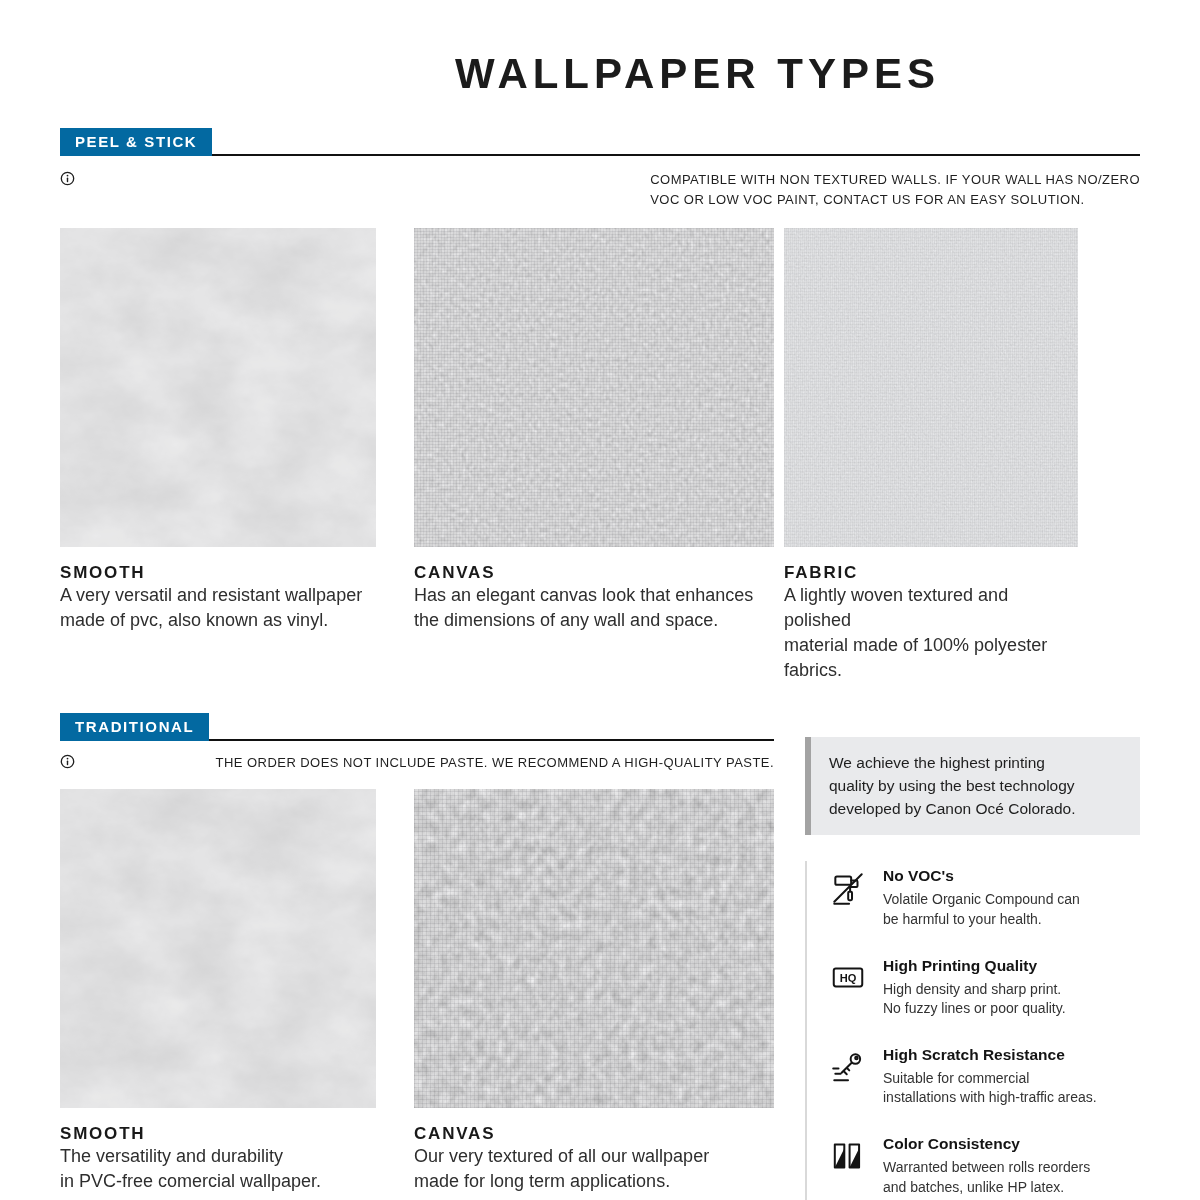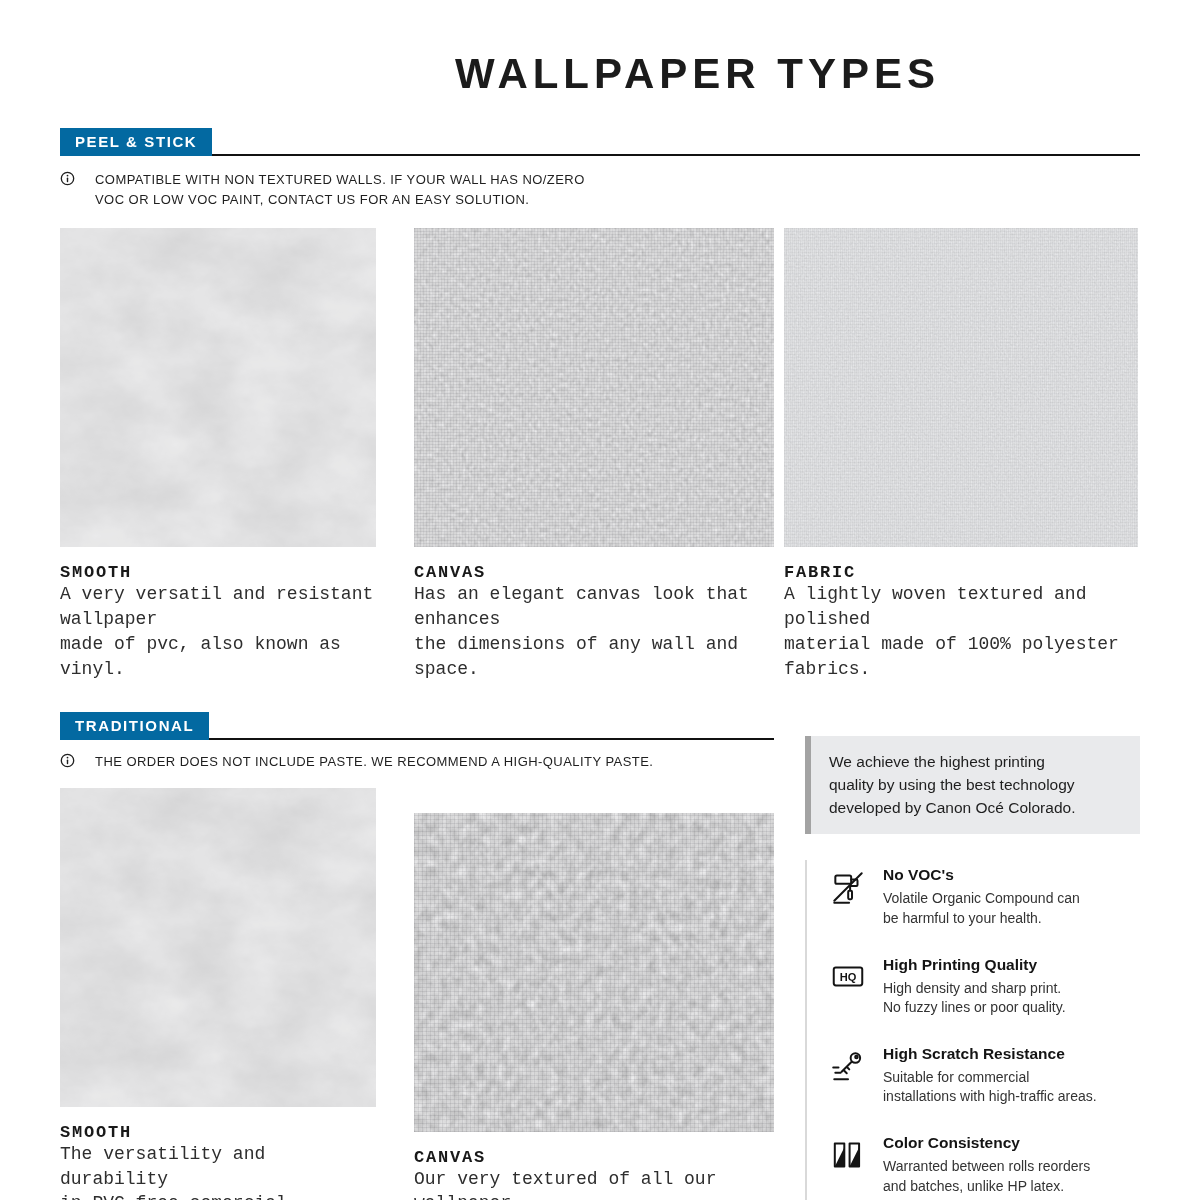--- a/index.html
+++ b/index.html
@@ -18,32 +18,32 @@
 
   
   .section-head { display:flex; align-items:flex-end; margin-top:30px; }
   .badge {
     background:#0369a1; color:#ffffff; font-weight:700; font-size:15px;
     letter-spacing:1.6px; padding:5px 15px 6px; white-space:nowrap;
   }
   .rule { flex:1; height:2px; background:#111111; }
 
   
-  .note { display:flex; align-items:flex-start; gap:20px; margin-top:14px; }
+  .note { display:flex; align-items:flex-start; gap:20px; margin-top:14px;justify-content:space-between; }
   .note svg { flex:0 0 auto; margin-top:1px; }
   .note-text {
     font-size:13px; letter-spacing:.45px; line-height:1.55; color:#1f1f1f;
     white-space:pre-line; font-weight:500;
   }
 
   
-  .row { display:flex; align-items:flex-end; margin-top:18px;font-family:Liberation Mono, monospace; }
+  .row { display:flex; align-items:flex-start; margin-top:18px; }
   .col.c1 { width:316px; }
   .col.c2 { width:360px; margin-left:38px; }
-  .col.c3 { width:354px; margin-left:10px; }
+  .col.c3 { width:294px; margin-left:10px; }
 
   .swatch { position:relative; height:319px; overflow:hidden; }
   .swatch svg.tex { position:absolute; inset:0; width:100%; height:100%; display:block; }
 
   .tex-smooth  { background-color:#f6f6f7; }
   .tex-smooth2 { background-color:#f5f5f6; }
   .tex-canvas  {
     background-color:#f1f1f2;
     background-image:
       repeating-linear-gradient(90deg, rgba(110,110,118,0.10) 0 1px, rgba(255,255,255,0) 1px 3px),

